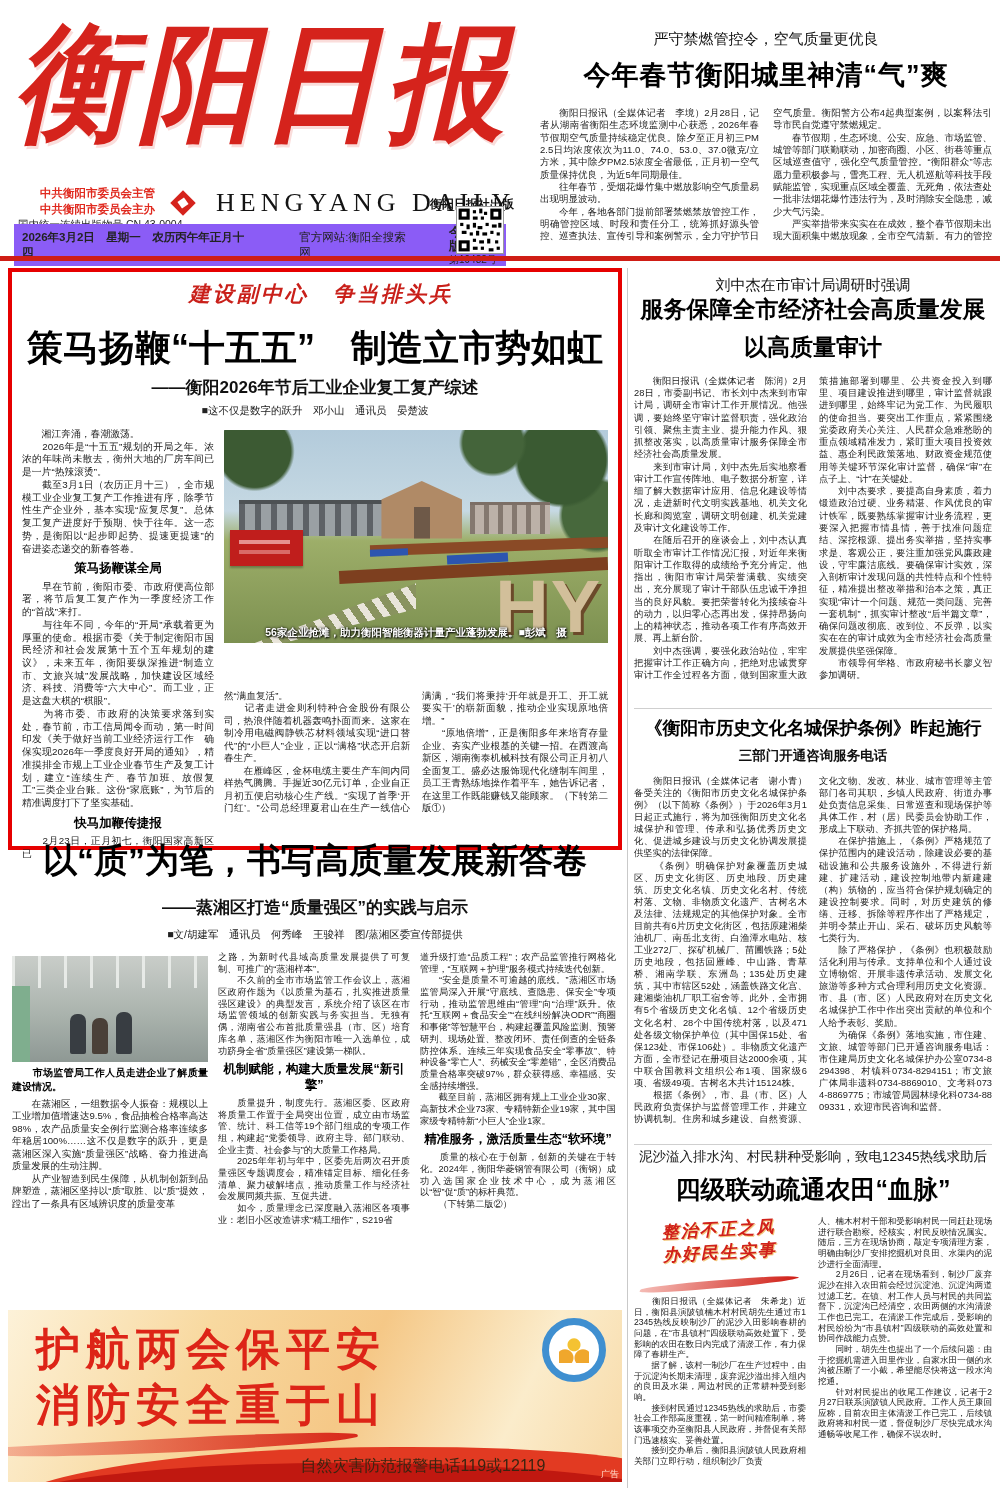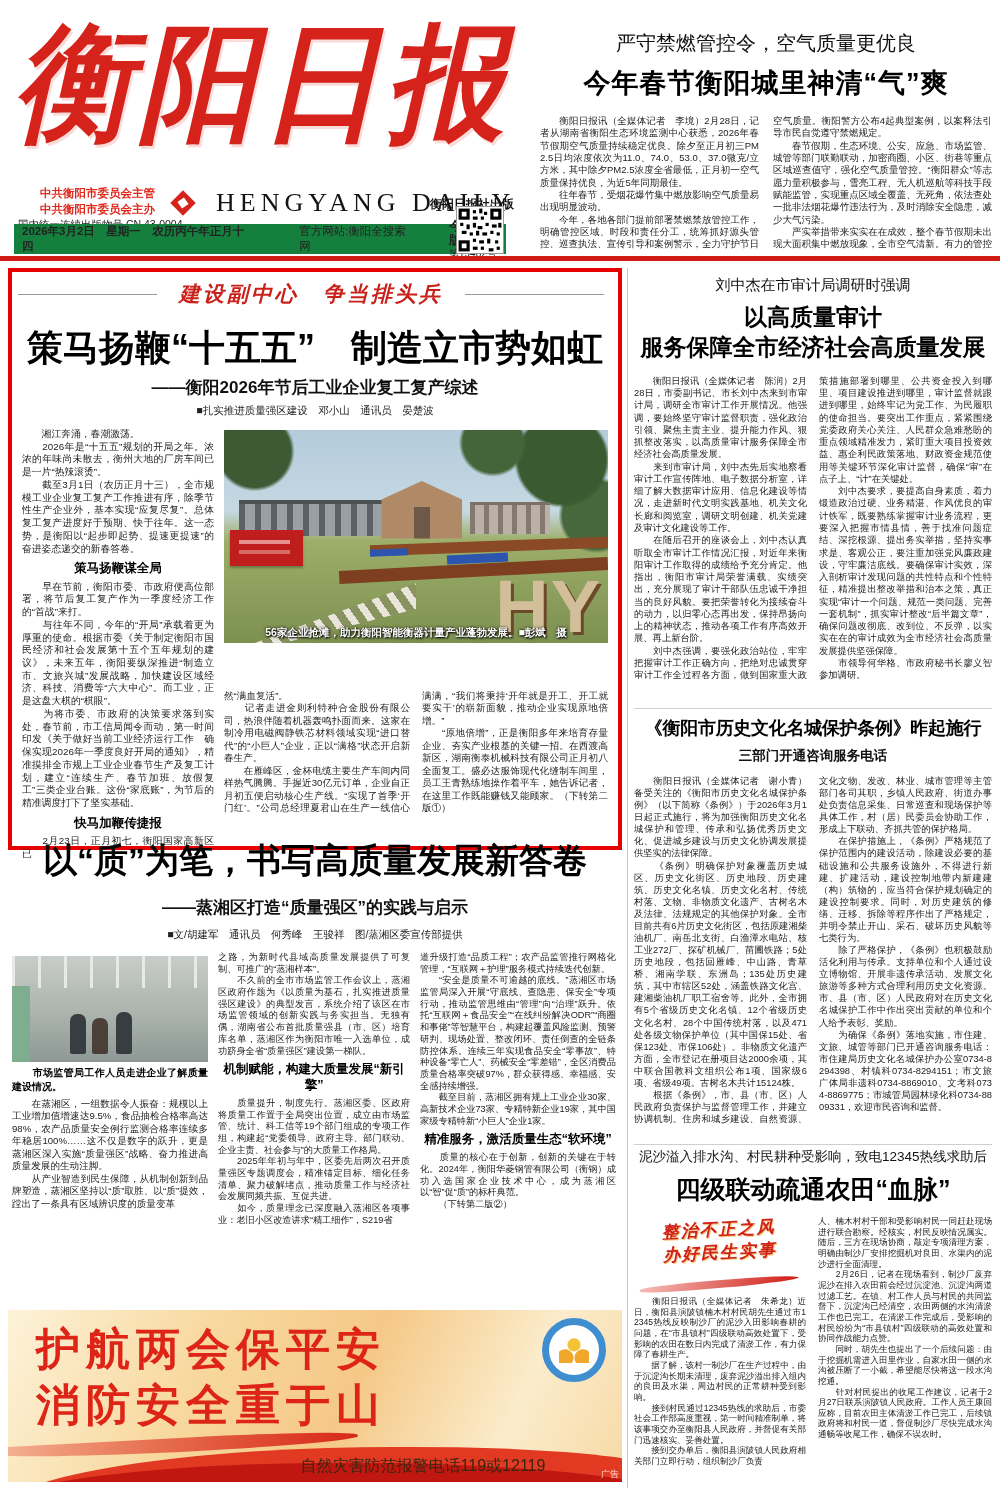--- a/index.html
+++ b/index.html
@@ -11,48 +11,48 @@
   .mast-title { left:14px; top:6px; width:500px; height:178px; color:#d5231c;
     font-family:"Liberation Serif", serif; font-weight:bold; font-style:italic;
     font-size:118px; line-height:1.35; letter-spacing:6px; white-space:nowrap;
     text-shadow:2px 2px 0 #e8564a33; transform:scaleY(1.08); }
   .supervisor { left:40px; top:186px; color:#e02a1f; font-weight:bold; font-size:11.5px; line-height:1.35; }
   .issn { left:18px; top:218px; font-size:10.5px; color:#222; }
   .diamond { left:174px; top:194px; width:18px; height:18px; background:#d5231c; transform:rotate(45deg); }
   .diamond::after { content:""; position:absolute; left:5px; top:5px; width:8px; height:8px; background:#fff; transform:rotate(10deg); }
   .english { left:216px; top:188px; font-family:"Liberation Serif", serif; font-size:26px; letter-spacing:5px; color:#141414; }
   .publisher { left:430px; top:196px; font-size:12px; font-weight:bold; color:#111; }
-  .datebar { left:14px; top:224px; width:492px; height:30px; background:#15803d; display:flex; align-items:center; font-size:11.5px; color:#222; padding:0 8px; }
+  .datebar { left:14px; top:224px; width:492px; height:42px; background:#8b5cf6; display:flex; align-items:center; font-size:11.5px; color:#222; padding:0 8px; }
   .datebar .d1 { font-weight:bold; }
   .datebar .web { margin-left:48px; }
   .edition-block { margin-left:34px; line-height:1.15; text-align:left; }
   .edition-block .ed { font-weight:bold; font-size:12.5px; }
   .edition-block .no { font-size:10px; }
   .qr { left:456px; top:206px; width:48px; height:48px; background:#fff; border:1px solid #999; }
 
   .red-rule { left:0; top:256px; width:1000px; height:5px; background:#cf1d15; }
   .v-divider { left:627px; top:268px; width:1px; height:1220px; background:#c9c9c9; }
 
   
   .bt { text-align:justify; color:#1b1b1b; white-space:pre-wrap; word-break:break-all; overflow:hidden; }
   .kicker { text-align:center; color:#111; }
   .hl { text-align:center; font-weight:bold; color:#000; white-space:nowrap; }
   .subhl { text-align:center; font-weight:bold; color:#111; }
   .byline { text-align:center; color:#222; }
   .insubhead { text-align:center; font-weight:bold; font-size:12.5px; margin:5px 0 4px; color:#000; }
 
   
   .air { left:540px; top:24px; width:452px; height:226px; }
-  .air .kicker { font-size:20px; margin-top:6px; }
+  .air .kicker { font-size:15px; margin-top:6px; }
   .air .hl { font-size:27px; margin-top:8px; letter-spacing:1px; }
   .air-body { margin-top:14px; height:146px; column-count:2; column-gap:14px; font-size:9.5px; line-height:1.3; }
 
   
   .main-box { left:8px; top:268px; width:614px; height:582px; border:4px solid #e60000; background:#fff; }
-  .ribbon-row { position:absolute; left:6px; top:8px; width:586px; display:flex; align-items:center; }
+  .ribbon-row { position:absolute; left:16px; top:8px; width:586px; display:flex; align-items:center;flex-direction:column; }
   .ribbon-row .line { flex:1; height:1px; background:#9a9a9a; }
   .ribbon-text { position:relative; margin:0 14px; font-size:21px; font-weight:bold; font-style:italic; color:#c9201a; letter-spacing:3px; padding:0 8px; }
   .ribbon-text::after { content:""; position:absolute; left:-6px; right:-30px; bottom:1px; height:9px;
     background:linear-gradient(90deg, rgba(220,30,20,.15), rgba(210,25,18,.85)); transform:rotate(-3deg) skewX(-30deg); border-radius:50% 60% 40% 60%; z-index:-1; }
   .main-hl { position:absolute; left:0; top:52px; width:100%; font-size:36px; letter-spacing:0; }
   .main-sub { position:absolute; left:0; top:104px; width:100%; font-size:17px; font-weight:bold; }
   .main-by { position:absolute; left:0; top:132px; width:100%; font-size:10.5px; }
   .main-body { position:absolute; left:10px; top:156px; width:586px; height:418px; }
   .main-c1 { position:absolute; left:0; top:0; width:192px; height:418px; font-size:9.8px; line-height:1.3; }
   .photo-main { position:absolute; left:202px; top:2px; width:384px; height:213px; overflow:hidden;
@@ -217,21 +217,21 @@
   <div class="abs v-divider"></div>
 
   <div class="abs main-box">
     <div class="ribbon-row">
       <div class="line"></div>
       <div class="ribbon-text">建设副中心　争当排头兵</div>
       <div class="line"></div>
     </div>
     <div class="main-hl hl">策马扬鞭“十五五”　制造立市势如虹</div>
     <div class="main-sub subhl">——衡阳2026年节后工业企业复工复产综述</div>
-    <div class="main-by byline">■扎实推进质量强区建设　邓小山　通讯员　晏楚波</div>
+    <div class="main-by byline">■这不仅是数字的跃升　邓小山　通讯员　晏楚波</div>
 
     <div class="main-body">
       <div class="main-c1">
         <div class="bt">　　湘江奔涌，春潮激荡。
 　　2026年是“十五五”规划的开局之年。浓浓的年味尚未散去，衡州大地的厂房车间已是一片“热辣滚烫”。
 　　截至3月1日（农历正月十三），全市规模工业企业复工复产工作推进有序，除季节性生产企业外，基本实现“应复尽复”。总体复工复产进度好于预期、快于往年。这一态势，是衡阳以“起步即起势、提速更提速”的奋进姿态递交的新春答卷。</div>
         <div class="insubhead">策马扬鞭谋全局</div>
         <div class="bt">　　早在节前，衡阳市委、市政府便高位部署，将节后复工复产作为一季度经济工作的“首战”来打。
 　　与往年不同，今年的“开局”承载着更为厚重的使命。根据市委《关于制定衡阳市国民经济和社会发展第十五个五年规划的建议》，未来五年，衡阳要纵深推进“制造立市、文旅兴城”发展战略，加快建设区域经济、科技、消费等“六大中心”。而工业，正是这盘大棋的“棋眼”。
 　　为将市委、市政府的决策要求落到实处，春节前，市工信局闻令而动，第一时间印发《关于做好当前工业经济运行工作　确保实现2026年一季度良好开局的通知》，精准摸排全市规上工业企业春节生产及复工计划，建立“连续生产、春节加班、放假复工”三类企业台账。这份“家底账”，为节后的精准调度打下了坚实基础。</div>
@@ -300,22 +300,22 @@
     <div class="ad-l2">消防安全重于山</div>
     <div class="ad-wave1"></div>
     <div class="ad-wave2"></div>
     <div class="ad-cr2">自然灾害防范报警电话119或12119</div>
     <div class="ad-emblem"></div>
     <div class="ad-tag">广告</div>
   </div>
 
   <div class="abs audit">
     <div class="kicker">刘中杰在市审计局调研时强调</div>
+    <div class="hl" style="margin-top:0;">服务保障全市经济社会高质量发展</div>
     <div class="hl">以高质量审计</div>
-    <div class="hl" style="margin-top:0;">服务保障全市经济社会高质量发展</div>
     <div class="audit-body bt">　　衡阳日报讯（全媒体记者　陈润）2月28日，市委副书记、市长刘中杰来到市审计局，调研全市审计工作开展情况。他强调，要始终坚守审计监督职责，强化政治引领、聚焦主责主业、提升能力作风、狠抓整改落实，以高质量审计服务保障全市经济社会高质量发展。
 　　来到市审计局，刘中杰先后实地察看审计工作宣传阵地、电子数据分析室，详细了解大数据审计应用、信息化建设等情况，走进新时代文明实践基地、机关文化长廊和阅览室，调研文明创建、机关党建及审计文化建设等工作。
 　　在随后召开的座谈会上，刘中杰认真听取全市审计工作情况汇报，对近年来衡阳审计工作取得的成绩给予充分肯定。他指出，衡阳市审计局荣誉满载、实绩突出，充分展现了审计干部队伍忠诚干净担当的良好风貌。要把荣誉转化为接续奋斗的动力，以归零心态再出发，保持昂扬向上的精神状态，推动各项工作有序高效开展、再上新台阶。
 　　刘中杰强调，要强化政治站位，牢牢把握审计工作正确方向，把绝对忠诚贯穿审计工作全过程各方面，做到国家重大政策措施部署到哪里、公共资金投入到哪里、项目建设推进到哪里，审计监督就跟进到哪里，始终牢记为党工作、为民履职的使命担当。要突出工作重点，紧紧围绕党委政府关心关注、人民群众急难愁盼的重点领域精准发力，紧盯重大项目投资效益、惠企利民政策落地、财政资金规范使用等关键环节深化审计监督，确保“审”在点子上、“计”在关键处。
 　　刘中杰要求，要提高自身素质，着力锻造政治过硬、业务精湛、作风优良的审计铁军，既要熟练掌握审计业务流程，更要深入把握市情县情，善于找准问题症结、深挖根源、提出务实举措，坚持实事求是、客观公正，要注重加强党风廉政建设，守牢廉洁底线。要确保审计实效，深入剖析审计发现问题的共性特点和个性特征，精准提出整改举措和治本之策，真正实现“审计一个问题、规范一类问题、完善一套机制”，抓实审计整改“后半篇文章”，确保问题改彻底、改到位、不反弹，以实实在在的审计成效为全市经济社会高质量发展提供坚强保障。
 　　市领导何华格、市政府秘书长廖义智参加调研。</div>
   </div>
 
   <div class="abs hrule" style="top:708px;"></div>
 

